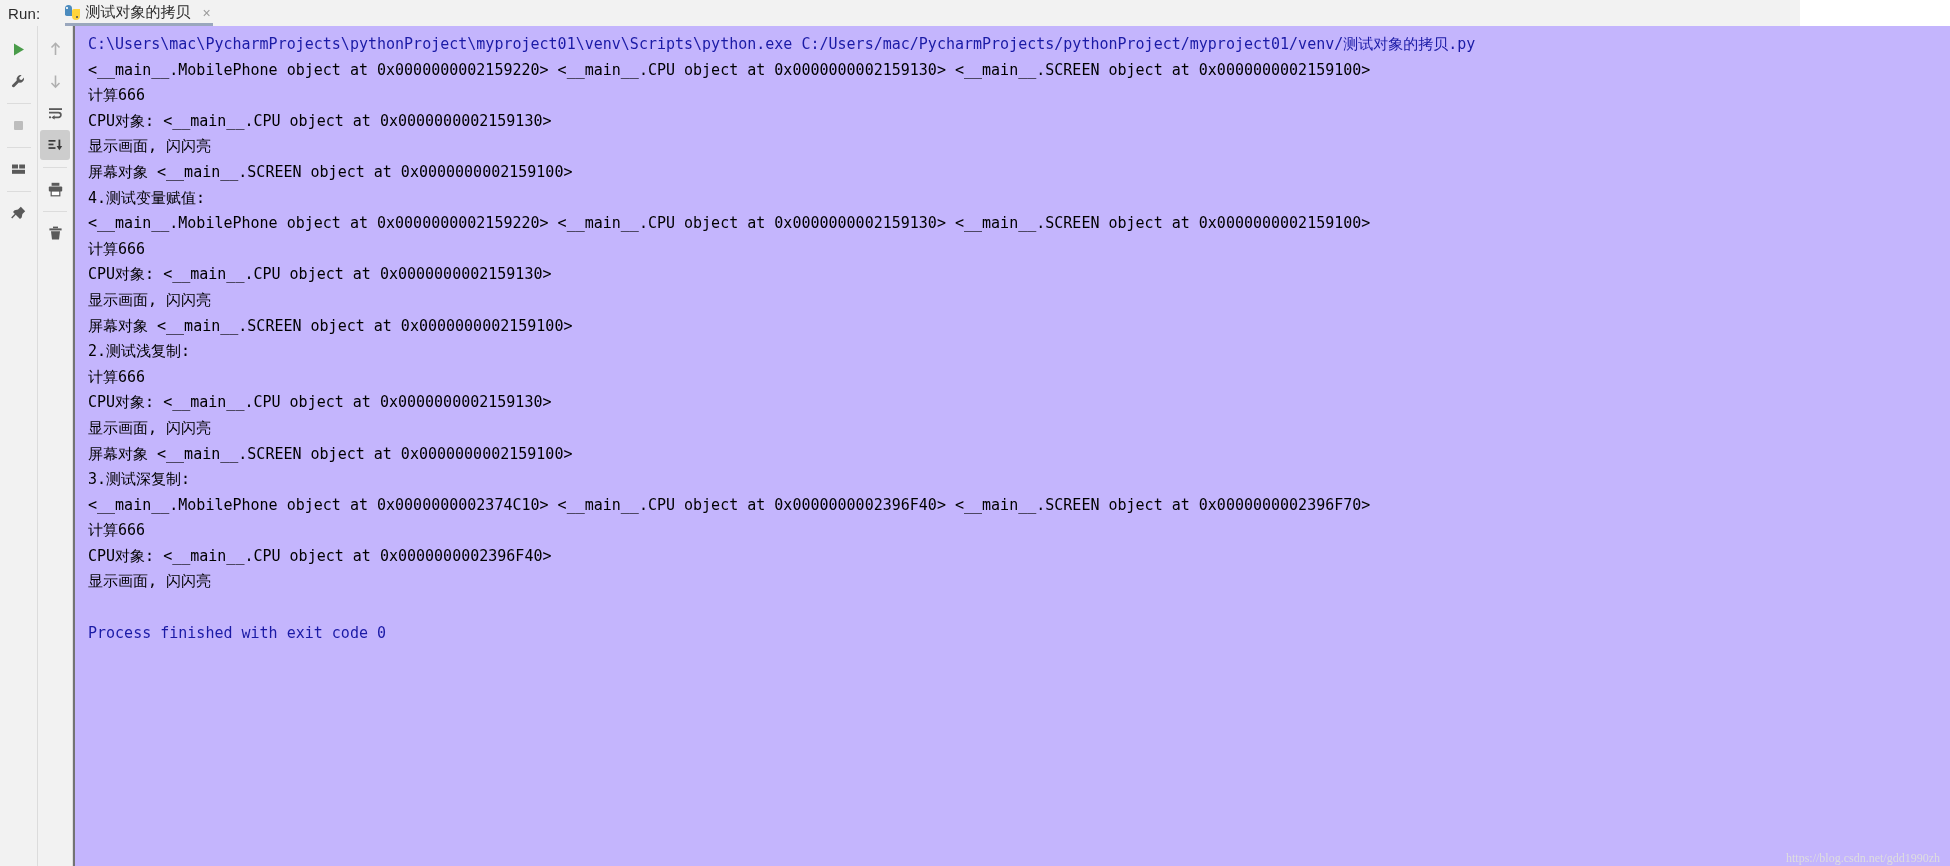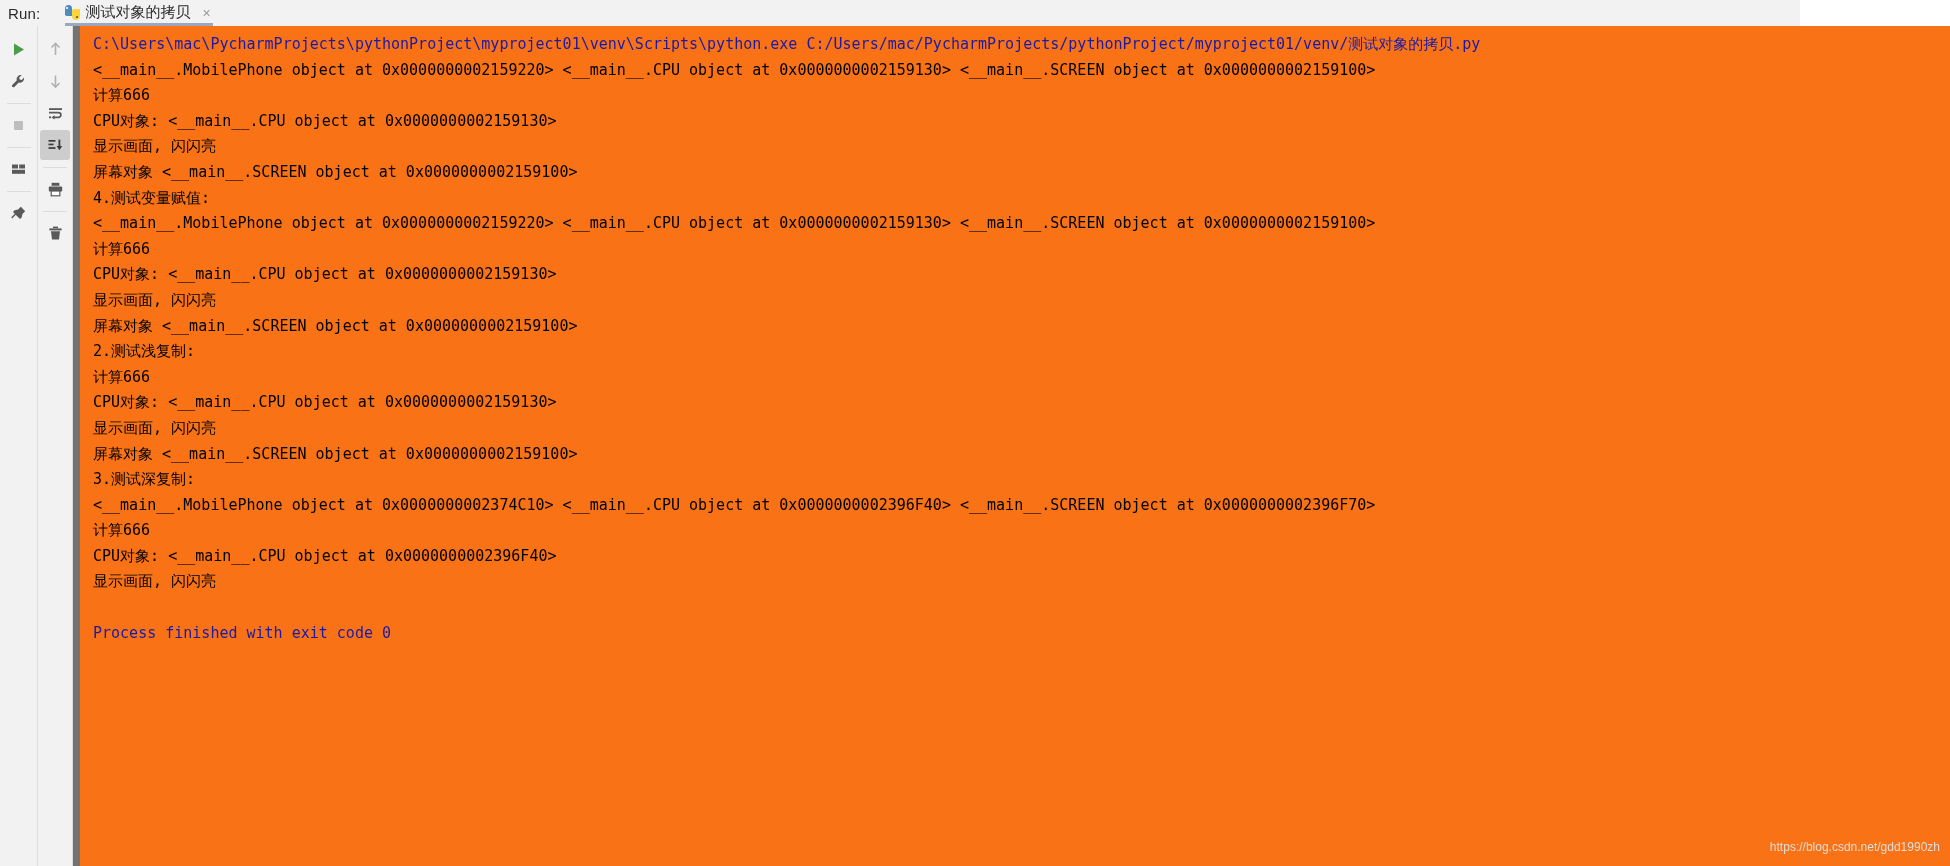--- a/index.html
+++ b/index.html
@@ -55,44 +55,44 @@
   }
   .tb-btn{
     width:30px;height:30px;display:flex;align-items:center;justify-content:center;
     margin-bottom:2px;border-radius:3px;
   }
   .tb-btn.sel{background:#cdcdcd;}
   .tb-sep{width:24px;height:1px;background:#dcdcdc;margin:5px 0 6px 0;}
   
   #console{
     position:absolute;left:73px;top:26px;right:0;bottom:0;
-    background:#f97316;
-    border-left:7px solid #737373;
+    background:#c4b5fd;
+    border-left:2px solid #737373;
     padding:6px 0 0 13px;
     box-sizing:border-box;
     overflow:hidden;
   }
   .line{
     font-family:"DejaVu Sans Mono","Liberation Mono",monospace;
     font-size:15px;
     line-height:25.6px;
     white-space:pre;
     color:#000000;
     letter-spacing:0px;
   }
   .line.cmd{color:#1a1aa6;}
   .line.fin{color:#1a1aa6;}
   .line.blank{color:transparent;}
   #scroll-thumb{
     position:absolute;left:86px;top:26px;width:232px;height:5px;background:#9aa7bd;
   }
   #watermark{
-    position:absolute;right:10px;bottom:12px;
+    position:absolute;right:10px;bottom:0;
     font-size:12px;color:#dedede;
-    font-family:Liberation Sans, sans-serif;
+    font-family:Liberation Serif, serif;
     margin-left:36px;
   }
 </style>
 </head>
 <body>
 
 <div id="header">
   <span id="run-label">Run:</span>
   <div id="tab">
     <span class="py-icon">

